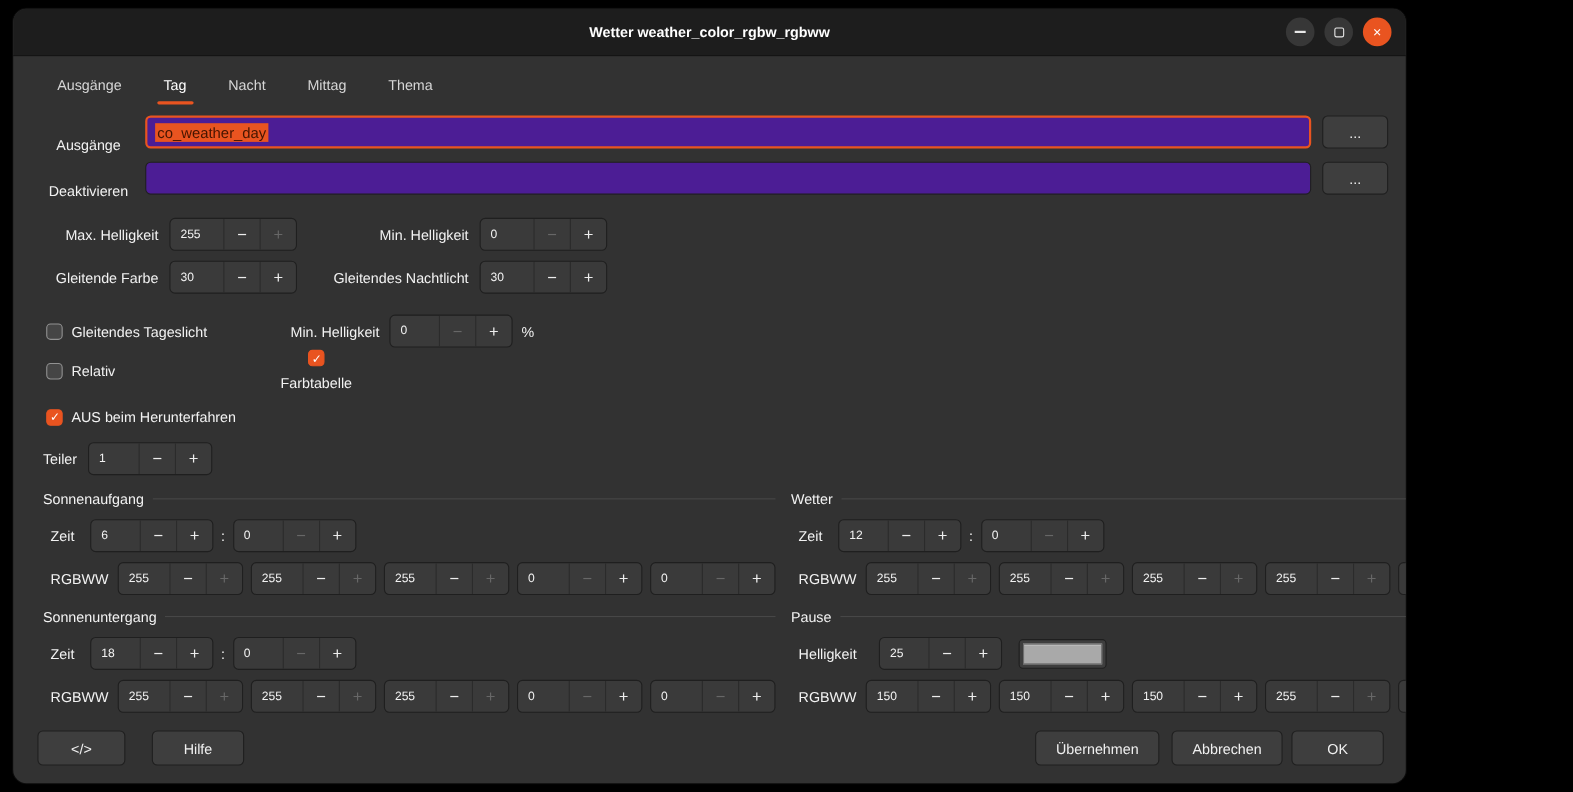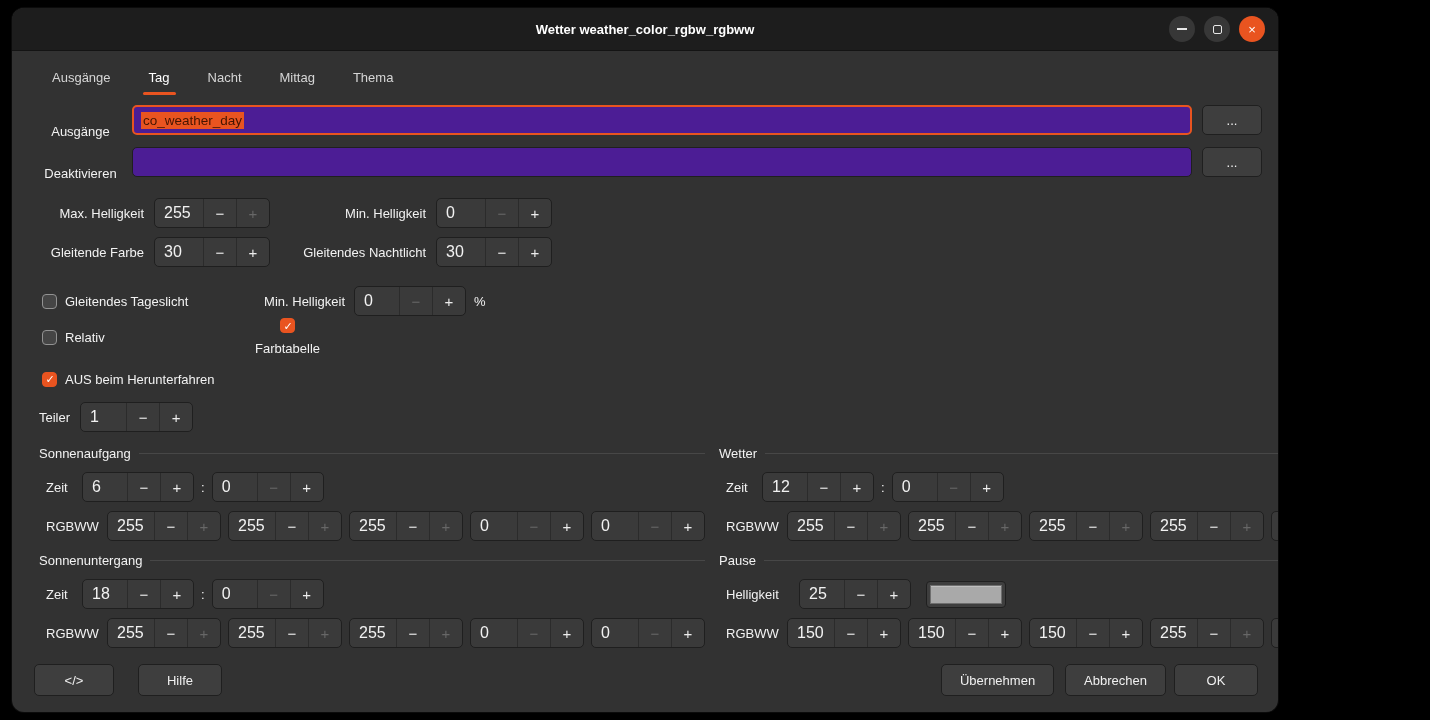--- a/index.html
+++ b/index.html
@@ -47,21 +47,21 @@
   .sel { background:#E95420; color:#45150040; color:#451500; font-size:13.5px; padding:1px 2px; }
 
   .btn { background:#3e3e3e; border:1px solid #1f1f1f; border-radius:5px; color:#f0f0f0;
     font-size:13px; display:flex; align-items:center; justify-content:center; cursor:default; }
   .dots { width:60px; height:30px; flex:0 0 auto; }
 
   
   .spin { display:flex; align-items:stretch; height:30px; background:#3a3a3a;
     border:1px solid #1f1f1f; border-radius:5px; overflow:hidden; flex:0 0 auto; }
   .spin-val { flex:1 1 auto; display:flex; align-items:center; padding-left:9px;
-    color:#f2f2f2; font-size:16px; }
+    color:#f2f2f2; font-size:11px; }
   .spin-btn { width:33px; display:flex; align-items:center; justify-content:center;
     color:#ededed; font-size:15px; border-left:1px solid #2b2b2b; cursor:default; }
   .spin-btn.dim { color:#676767; }
   .w116 { width:116px; } .w113 { width:113px; } .w112 { width:112px; } .w114 { width:114px; }
 
   .spin-row { height:30px; margin-bottom:9px; }
   .cb-row1 { margin-top:19px; height:30px; }
   .cb-row2 { margin-top:13px; height:16px; }
   .cb-row3 { margin-top:26px; height:16px; }
   .teiler-row { margin-top:15px; height:30px; }

